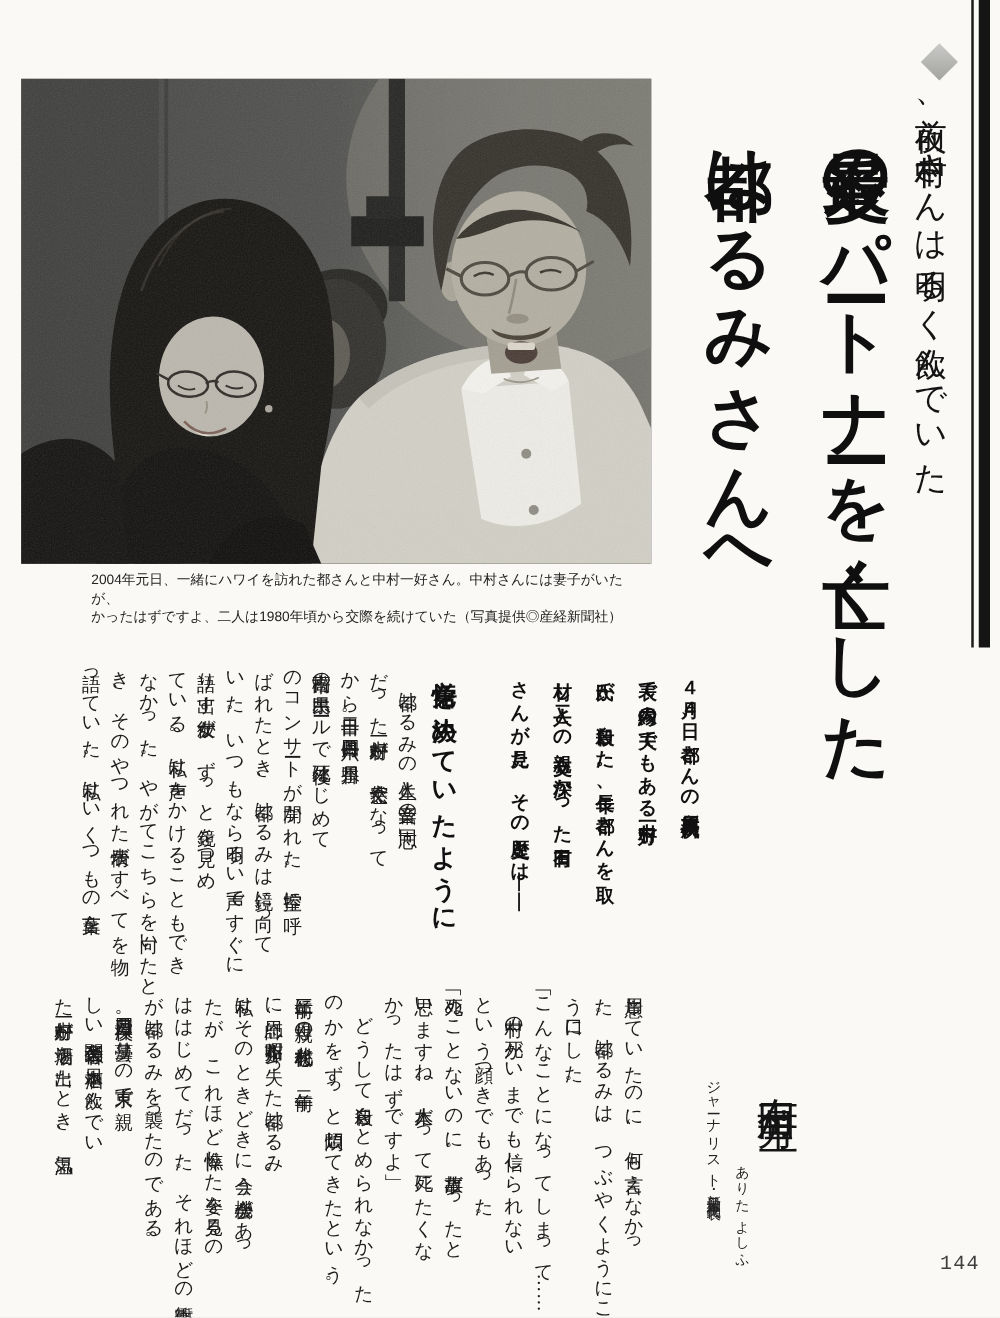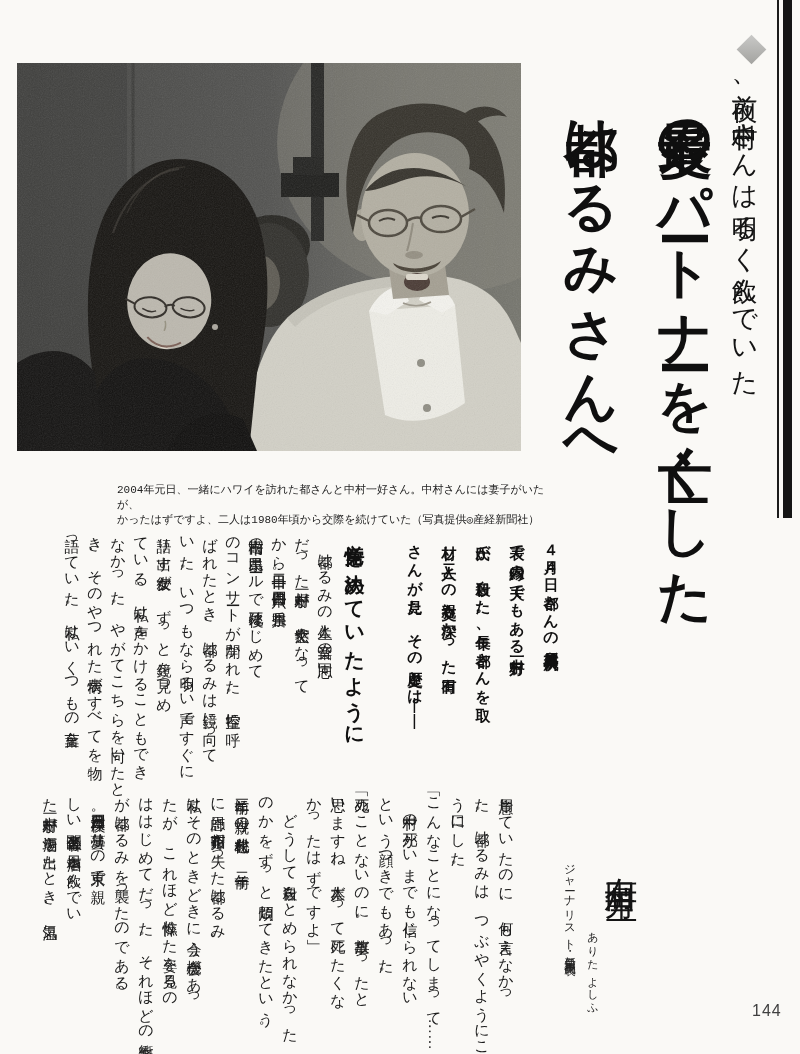--- a/index.html
+++ b/index.html
@@ -25,24 +25,23 @@
     text-orientation:mixed;
   }
   .vcols .vline{white-space:nowrap;}
 
   
   .photo{position:absolute;left:17px;top:63px;width:504px;height:388px;background:#555;}
   .photo svg{display:block;width:100%;height:100%;}
 
   
   .caption{
-    position:absolute;left:73px;top:483px;width:440px;
+    position:absolute;left:73px;top:457px;width:440px;
     font-size:11px;line-height:15px;color:#222;
-    font-family:Liberation Mono, monospace;
-    margin-left:44px;
+    font-family:Liberation Sans, sans-serif;
   }
 
   
   .rule-thin{position:absolute;left:777px;top:0;width:2px;height:518px;background:#1c1c1c;}
   .rule-thick{position:absolute;left:783px;top:0;width:9px;height:518px;background:#151515;}
 
   
   .diamond{
     position:absolute;left:741px;top:39px;width:21px;height:21px;
     background:linear-gradient(135deg,#c9c9c7,#a3a3a0);
@@ -83,21 +82,21 @@
   .block2 .vline{line-height:24px;}
 
   
   .author-name{left:598px;top:852px;font-size:33px;letter-spacing:4px;font-weight:500;color:#141414;}
   .author-kana{left:585px;top:924px;font-size:11px;letter-spacing:1px;color:#222;}
   .author-title{left:562px;top:856px;font-size:11.5px;letter-spacing:1.5px;color:#222;}
 
   
   .pagenum{
     position:absolute;left:752px;top:1002px;
-    font-family:Liberation Sans, sans-serif;
+    font-family:Liberation Mono, monospace;
     font-size:16px;color:#3f3f3f;letter-spacing:1px;
   }
 </style>
 </head>
 <body>
 
 <div class="page">
 
   <div class="photo">
     <svg viewBox="0 0 504 388" preserveAspectRatio="none">

